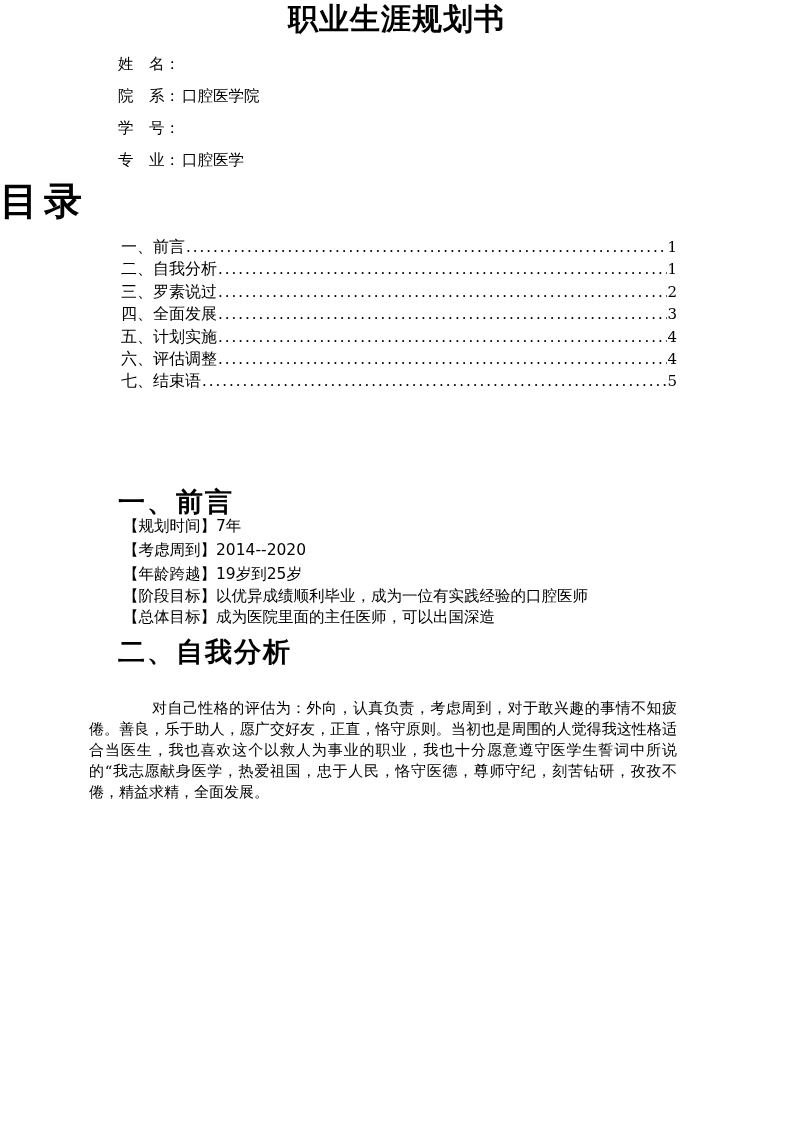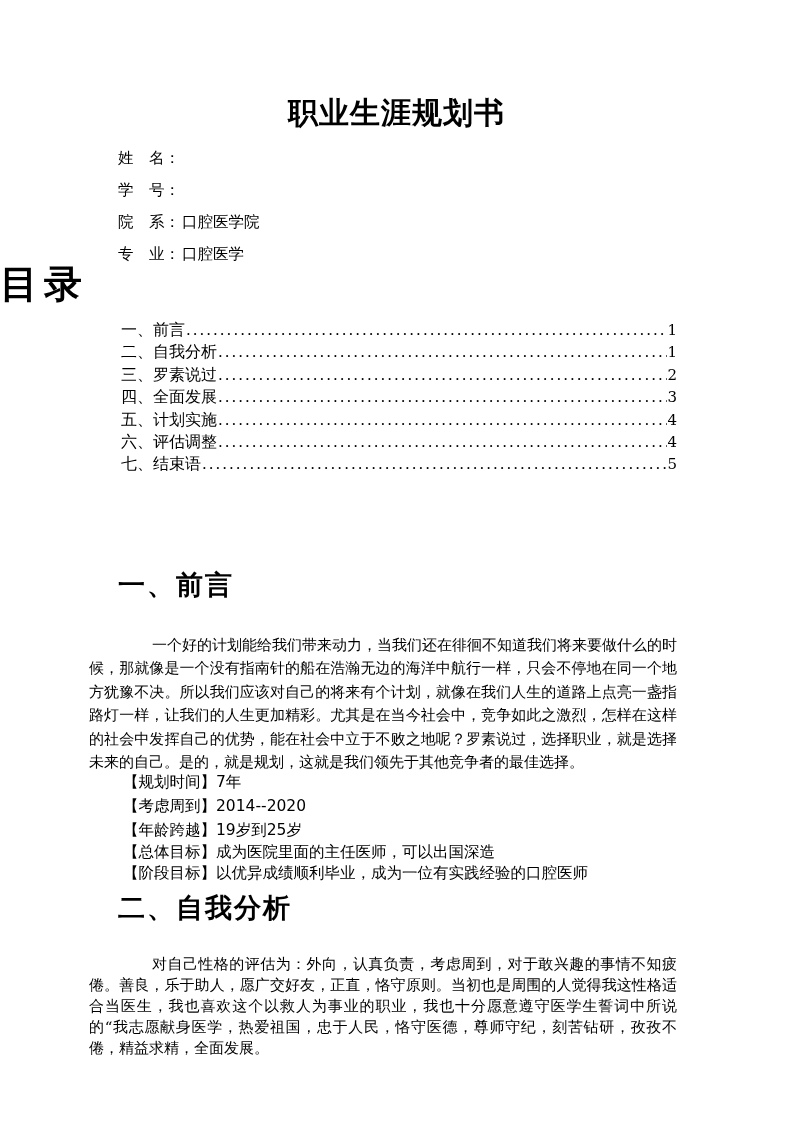--- a/index.html
+++ b/index.html
@@ -8,28 +8,27 @@
     width: 793px;
     height: 1122px;
     margin: 0 auto;
     background: #ffffff;
     color: #000000;
     font-family: "DejaVu Serif", "Liberation Serif", serif;
     overflow: hidden;
   }
   .doc-title {
     margin: 0;
-    padding-top: 94px;
     font-size: 30px;
     line-height: 38px;
     font-weight: bold;
     text-align: center;
     letter-spacing: 1px;
   }
-  .info-block { margin: 10px 0 1px 118px; }
+  .info-block { margin: 10px 0 12px 118px; }
   .info-row { line-height: 32px; font-size: 15.5px; }
   .info-label { white-space: pre; }
   .info-value { padding-left: 2px; }
 
   .toc-title {
     margin: -10px 0 0 0;
     font-size: 38px;
     line-height: 46px;
     font-weight: bold;
     letter-spacing: 6px;
@@ -83,24 +82,24 @@
 
 <div class="page">
 
   <h1 class="doc-title">职业生涯规划书</h1>
 
   <div class="info-block">
     <div class="info-row">
       <span class="info-label">姓　名：</span><span class="info-value"></span>
     </div>
     <div class="info-row">
-      <span class="info-label">学　号：</span><span class="info-value"></span>
+      <span class="info-label">院　系：</span><span class="info-value">口腔医学院</span>
     </div>
     <div class="info-row">
-      <span class="info-label">院　系：</span><span class="info-value">口腔医学院</span>
+      <span class="info-label">学　号：</span><span class="info-value"></span>
     </div>
     <div class="info-row">
       <span class="info-label">专　业：</span><span class="info-value">口腔医学</span>
     </div>
   </div>
 
   <h2 class="toc-title">目录</h2>
 
   <nav class="toc-list">
     <div class="toc-row">
@@ -135,37 +134,36 @@
     </div>
     <div class="toc-row">
       <span class="toc-label">七、结束语</span>
         <span class="toc-dots">....................................................................................................................................................................................................................................................................</span>
         <span class="toc-page">5</span>
     </div>
   </nav>
 
   <h2 class="section-heading">一、前言</h2>
 
-  <p class="para">一个好的计划能给我们带来动力，当我们还在徘徊不知道我们将来要做什么的时候，那就像是一个没有指南针的船在浩瀚无边的海洋中航行一样，只会不停地在同一个地方犹豫不决。所以我们应该对自己的将来有个计划，就像在我们人生的道路上点亮一盏指路灯一样，让我们的人生更加精彩。尤其是在当今社会中，竞争如此之激烈，怎样在这样的社会中发挥自己的优势，能在社会中立于不败之地呢？罗素说过，选择职业，就是选择未来的自己。是的，就是规划，这就是我们领先于其他竞争者的最佳选择。</p>
 
   <div class="bullet-list">
     <div class="bullet-row">
       <span class="bullet-label">【规划时间】</span><span class="bullet-value">7年</span>
     </div>
     <div class="bullet-row">
       <span class="bullet-label">【考虑周到】</span><span class="bullet-value">2014--2020</span>
     </div>
     <div class="bullet-row">
       <span class="bullet-label">【年龄跨越】</span><span class="bullet-value">19岁到25岁</span>
     </div>
     <div class="bullet-row">
-      <span class="bullet-label">【总体目标】</span><span class="bullet-value">成为医院里面的主任医师，可以出国深造</span>
+      <span class="bullet-label">【阶段目标】</span><span class="bullet-value">以优异成绩顺利毕业，成为一位有实践经验的口腔医师</span>
     </div>
     <div class="bullet-row">
-      <span class="bullet-label">【阶段目标】</span><span class="bullet-value">以优异成绩顺利毕业，成为一位有实践经验的口腔医师</span>
+      <span class="bullet-label">【总体目标】</span><span class="bullet-value">成为医院里面的主任医师，可以出国深造</span>
     </div>
   </div>
 
   <h2 class="section-heading second">二、自我分析</h2>
 
   <p class="para second">对自己性格的评估为：外向，认真负责，考虑周到，对于敢兴趣的事情不知疲倦。善良，乐于助人，愿广交好友，正直，恪守原则。当初也是周围的人觉得我这性格适合当医生，我也喜欢这个以救人为事业的职业，我也十分愿意遵守医学生誓词中所说的“我志愿献身医学，热爱祖国，忠于人民，恪守医德，尊师守纪，刻苦钻研，孜孜不倦，精益求精，全面发展。</p>
 
 </div>
 
 </body></html>

